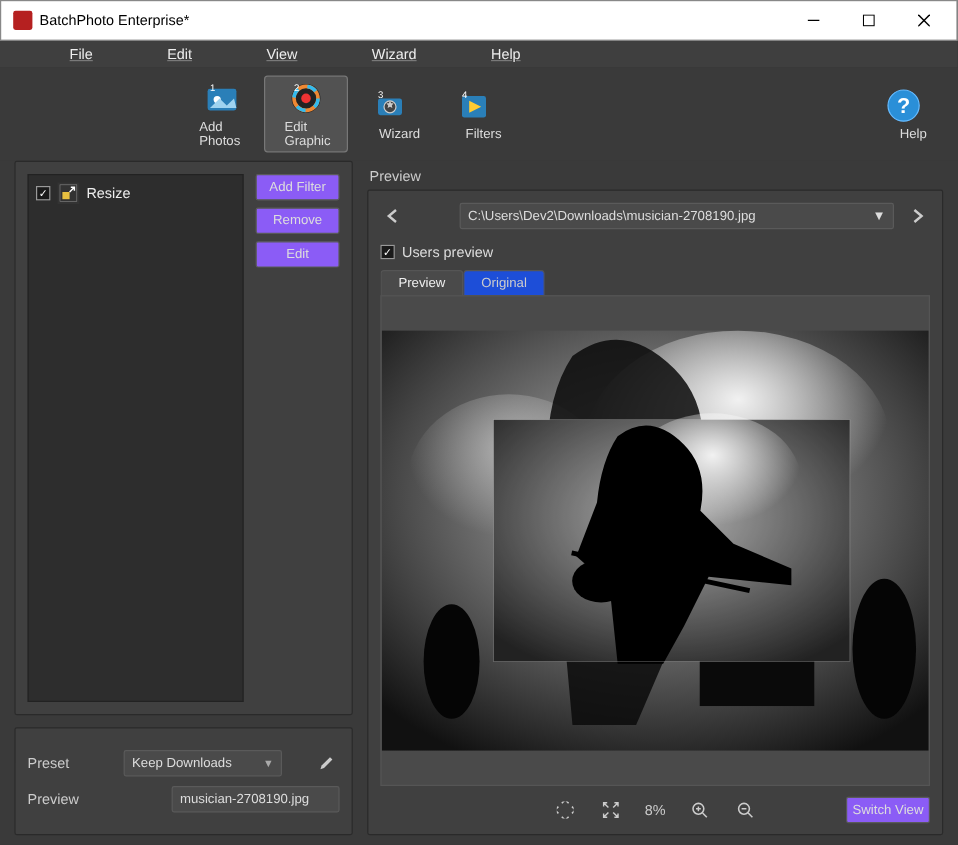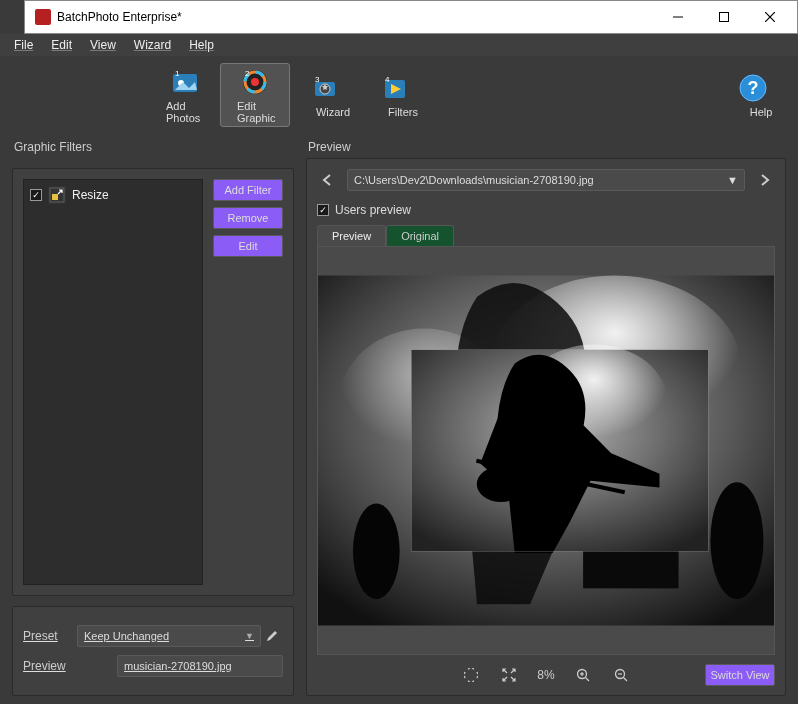--- a/index.html
+++ b/index.html
@@ -1,27 +1,27 @@
 <!DOCTYPE html>
 <html><head>
 <meta charset="utf-8">
 <style>
   * { box-sizing: border-box; margin: 0; padding: 0; font-family: "Segoe UI", Tahoma, sans-serif; }
   body { background: #3a3a3a; width: 798px; height: 704px; overflow: hidden; color: #ddd; font-size: 12px; }
 
   
-  .titlebar { background: #fff; color: #000; height: 30px; display: flex; align-items: center; padding: 16px 4px; border: 1px solid #888; margin-left: 24px; }
+  .titlebar { background: #fff; color: #000; height: 30px; display: flex; align-items: center; padding: 16px 4px; border: 1px solid #888; }
   .titlebar .icon { width: 16px; height: 16px; background: #b52020; margin: 0 6px; border-radius: 2px; }
   .titlebar .title { flex: 1; font-size: 12px; }
   .winbtn { width: 46px; height: 30px; display: flex; align-items: center; justify-content: center; font-size: 14px; }
   .winbtn.close { font-size: 16px; }
 
   
   .menubar { background: #3f3f3f; height: 22px; display: flex; align-items: center; padding: 0 6px; gap: 2px; }
-  .menuitem { padding: 2px 8px; text-decoration: underline; text-decoration-color: rgba(255,255,255,0.3); font-size: 12px; color: #eee; cursor: default; }
+  .menuitem { padding: 2px 8px; text-decoration: underline; text-decoration-color: rgba(255,255,255,0.3); font-size: 12px; color: #eee; cursor: default; margin-left: 44px; }
 
   
   .toolbar { background: #3a3a3a; height: 78px; display: flex; align-items: center; padding: 0 10px; }
   .toolbtn { display: flex; flex-direction: column; align-items: center; justify-content: center; width: 70px; height: 64px; border-radius: 3px; }
   .toolbtn.active { background: #525252; border: 1px solid #777; }
   .toolbtn .ticon { width: 32px; height: 32px; display: flex; align-items: center; justify-content: center; }
   .toolbtn .tlbl { font-size: 11px; color: #ddd; margin-top: 2px; margin-left: 16px; }
   .toolspacer { flex: 1; }
 
   
@@ -37,38 +37,38 @@
   .filters-body { display: flex; gap: 10px; height: 100%; }
   .filters-list { background: #2d2d2d; flex: 1; border: 1px solid #222; padding: 6px; }
   .filter-item { display: flex; align-items: center; gap: 6px; color: #eee; font-size: 12px; }
   .filter-item .chk { width: 12px; height: 12px; border: 1px solid #999; background: #1a1a1a; display: flex; align-items: center; justify-content: center; font-size: 9px; color: #fff; }
   .filter-item .fic { width: 18px; height: 18px; background: #333; display:flex; align-items:center; justify-content:center; }
 
   .filter-btns { display: flex; flex-direction: column; gap: 6px; width: 70px; }
   .btn { background: #8b5cf6; border: 1px solid #5a5a5a; color: #ddd; height: 22px; font-size: 11px; border-radius: 2px; display: flex; align-items: center; justify-content: center; cursor: default; }
 
   .editnames-panel { }
-  .form-row { display: flex; align-items: center; gap: 0; margin: 8px 0; text-decoration: underline; }
+  .form-row { display: flex; align-items: center; gap: 26px; margin: 8px 0; }
   .form-row label { width: 54px; font-size: 12px; color: #ccc; }
   .select { background: #4a4a4a; border: 1px solid #5a5a5a; color: #ddd; height: 22px; font-size: 11px; padding: 0 6px; display: flex; align-items: center; justify-content: space-between; border-radius: 2px; flex: 1; }
   .select .caret { font-size: 9px; color: #aaa; }
   .pencil { width: 22px; height: 22px; display:flex; align-items:center; justify-content:center; }
   .textfield { background: #4a4a4a; border: 1px solid #5a5a5a; color: #ddd; height: 22px; font-size: 11px; padding: 0 6px; display: flex; align-items: center; border-radius: 2px; flex: 1; margin-left: 40px; }
 
   
   .preview-panel { flex: 1; display: flex; flex-direction: column; padding: 10px; }
   .pathrow { display: flex; align-items: center; gap: 10px; }
   .navarrow { width: 20px; height: 20px; display:flex; align-items:center; justify-content:center; color:#ccc; font-size: 14px; }
-  .pathbox { flex: 1; background: #4a4a4a; border: 1px solid #5a5a5a; color: #ddd; height: 22px; font-size: 11px; padding: 0 6px; display: flex; align-items: center; justify-content: space-between; border-radius: 2px; }
+  .pathbox { flex: 1; background: #4a4a4a; border: 1px solid #5a5a5a; color: #ddd; height: 22px; font-size: 11px; padding: 0 6px; display: flex; align-items: center; justify-content: space-between; border-radius: 2px; margin-left: 36px; }
 
   .showprev { display: flex; align-items: center; gap: 6px; margin: 12px 0 8px 0; font-size: 12px; }
   .chkbox { width: 12px; height: 12px; border: 1px solid #999; background: #1a1a1a; display: flex; align-items: center; justify-content: center; font-size: 9px; color: #fff; }
 
   .tabs { display: flex; gap: 0; margin-bottom: 0; }
-  .tab { background: #14532d; border: 1px solid #555; border-bottom: none; padding: 4px 14px; font-size: 11px; color: #ccc; border-radius: 3px 3px 0 0; }
+  .tab { background: #1d4ed8; border: 1px solid #555; border-bottom: none; padding: 4px 14px; font-size: 11px; color: #ccc; border-radius: 3px 3px 0 0; }
   .tab.active { background: #4a4a4a; color: #eee; }
 
   .imageframe { flex: 1; background: #4a4a4a; border: 1px solid #555; display: flex; align-items: center; justify-content: center; position: relative; overflow: hidden; }
   .imgsvg { width: 100%; height: 100%; }
 
   .zoomrow { display: flex; align-items: center; justify-content: center; gap: 18px; margin-top: 10px; position: relative; }
   .zoomicon { color: #ccc; font-size: 13px; width: 20px; height: 20px; display:flex; align-items:center; justify-content:center; }
   .zoompct { color: #ccc; font-size: 12px; }
   .switchbtn { position: absolute; right: 0; }
   .switchbtn .btn { width: 70px; }
@@ -163,21 +163,20 @@
           <text x="16" y="22" font-size="18" text-anchor="middle" fill="#fff" font-weight="bold">?</text>
         </svg>
     </div>
     <div class="tlbl">Help</div>
   </div>
 </div>
 
 <div class="main">
 
   <div class="leftcol">
-    <div class="section-label">Graphic Filters</div>
     <div class="panel filters-panel">
       <div class="filters-body">
         <div class="filters-list">
           <div class="filter-item">
             <div class="chk">✓</div>
             <div class="fic">
               <svg width="16" height="16">
                   <rect x="1" y="1" width="14" height="14" fill="#333" stroke="#888" stroke-width="0.5"></rect>
                   <rect x="3" y="7" width="6" height="6" fill="#e8c040"></rect>
                   <path d="M9 7 L13 3 M10 3 L13 3 L13 6" stroke="#fff" stroke-width="1.2" fill="none"></path>
@@ -191,21 +190,21 @@
           <div class="btn">Remove</div>
           <div class="btn">Edit</div>
         </div>
       </div>
     </div>
 
     <div class="panel editnames-panel">
       <div class="form-row">
         <label>Preset</label>
         <div class="select">
-          <span>Keep Unchanged</span>
+          <span>Keep Downloads</span>
           <span class="caret">▼</span>
         </div>
         <div class="pencil">
           <svg width="14" height="14">
               <path d="M2 12 L3 9 L10 2 L12 4 L5 11 Z" fill="#ccc"></path>
             </svg>
         </div>
       </div>
       <div class="form-row">
         <label>Preview</label>

